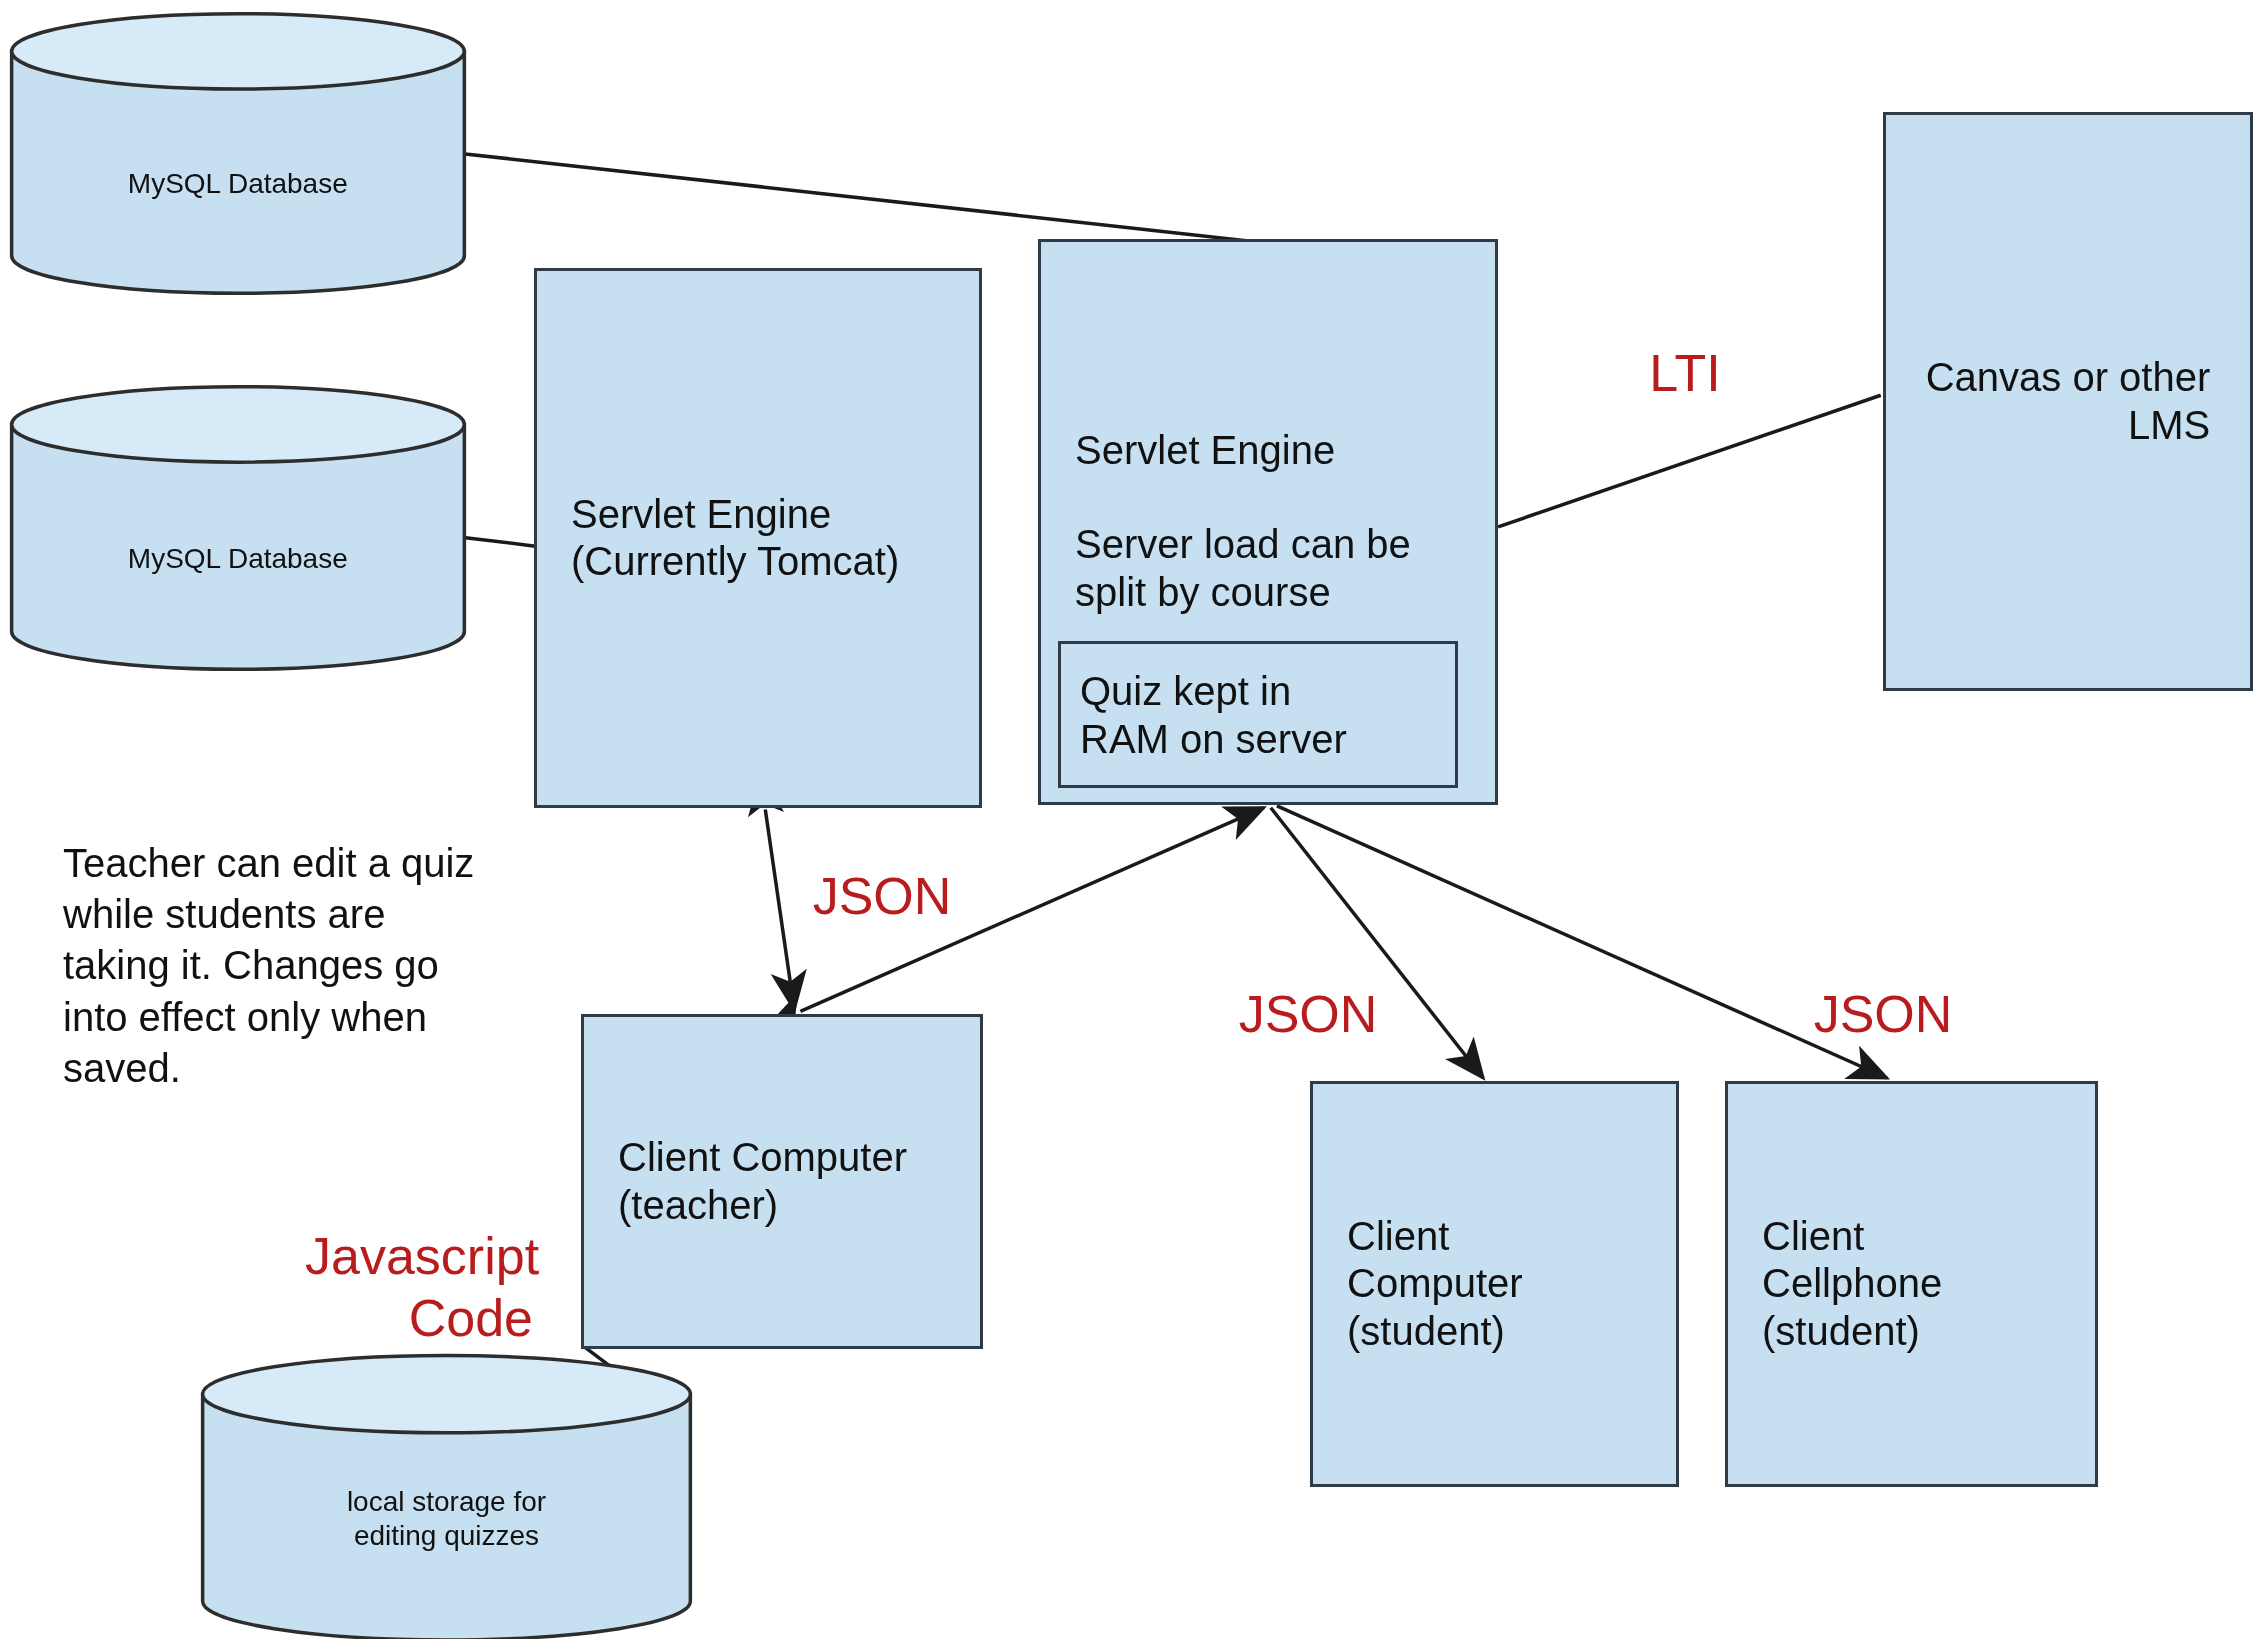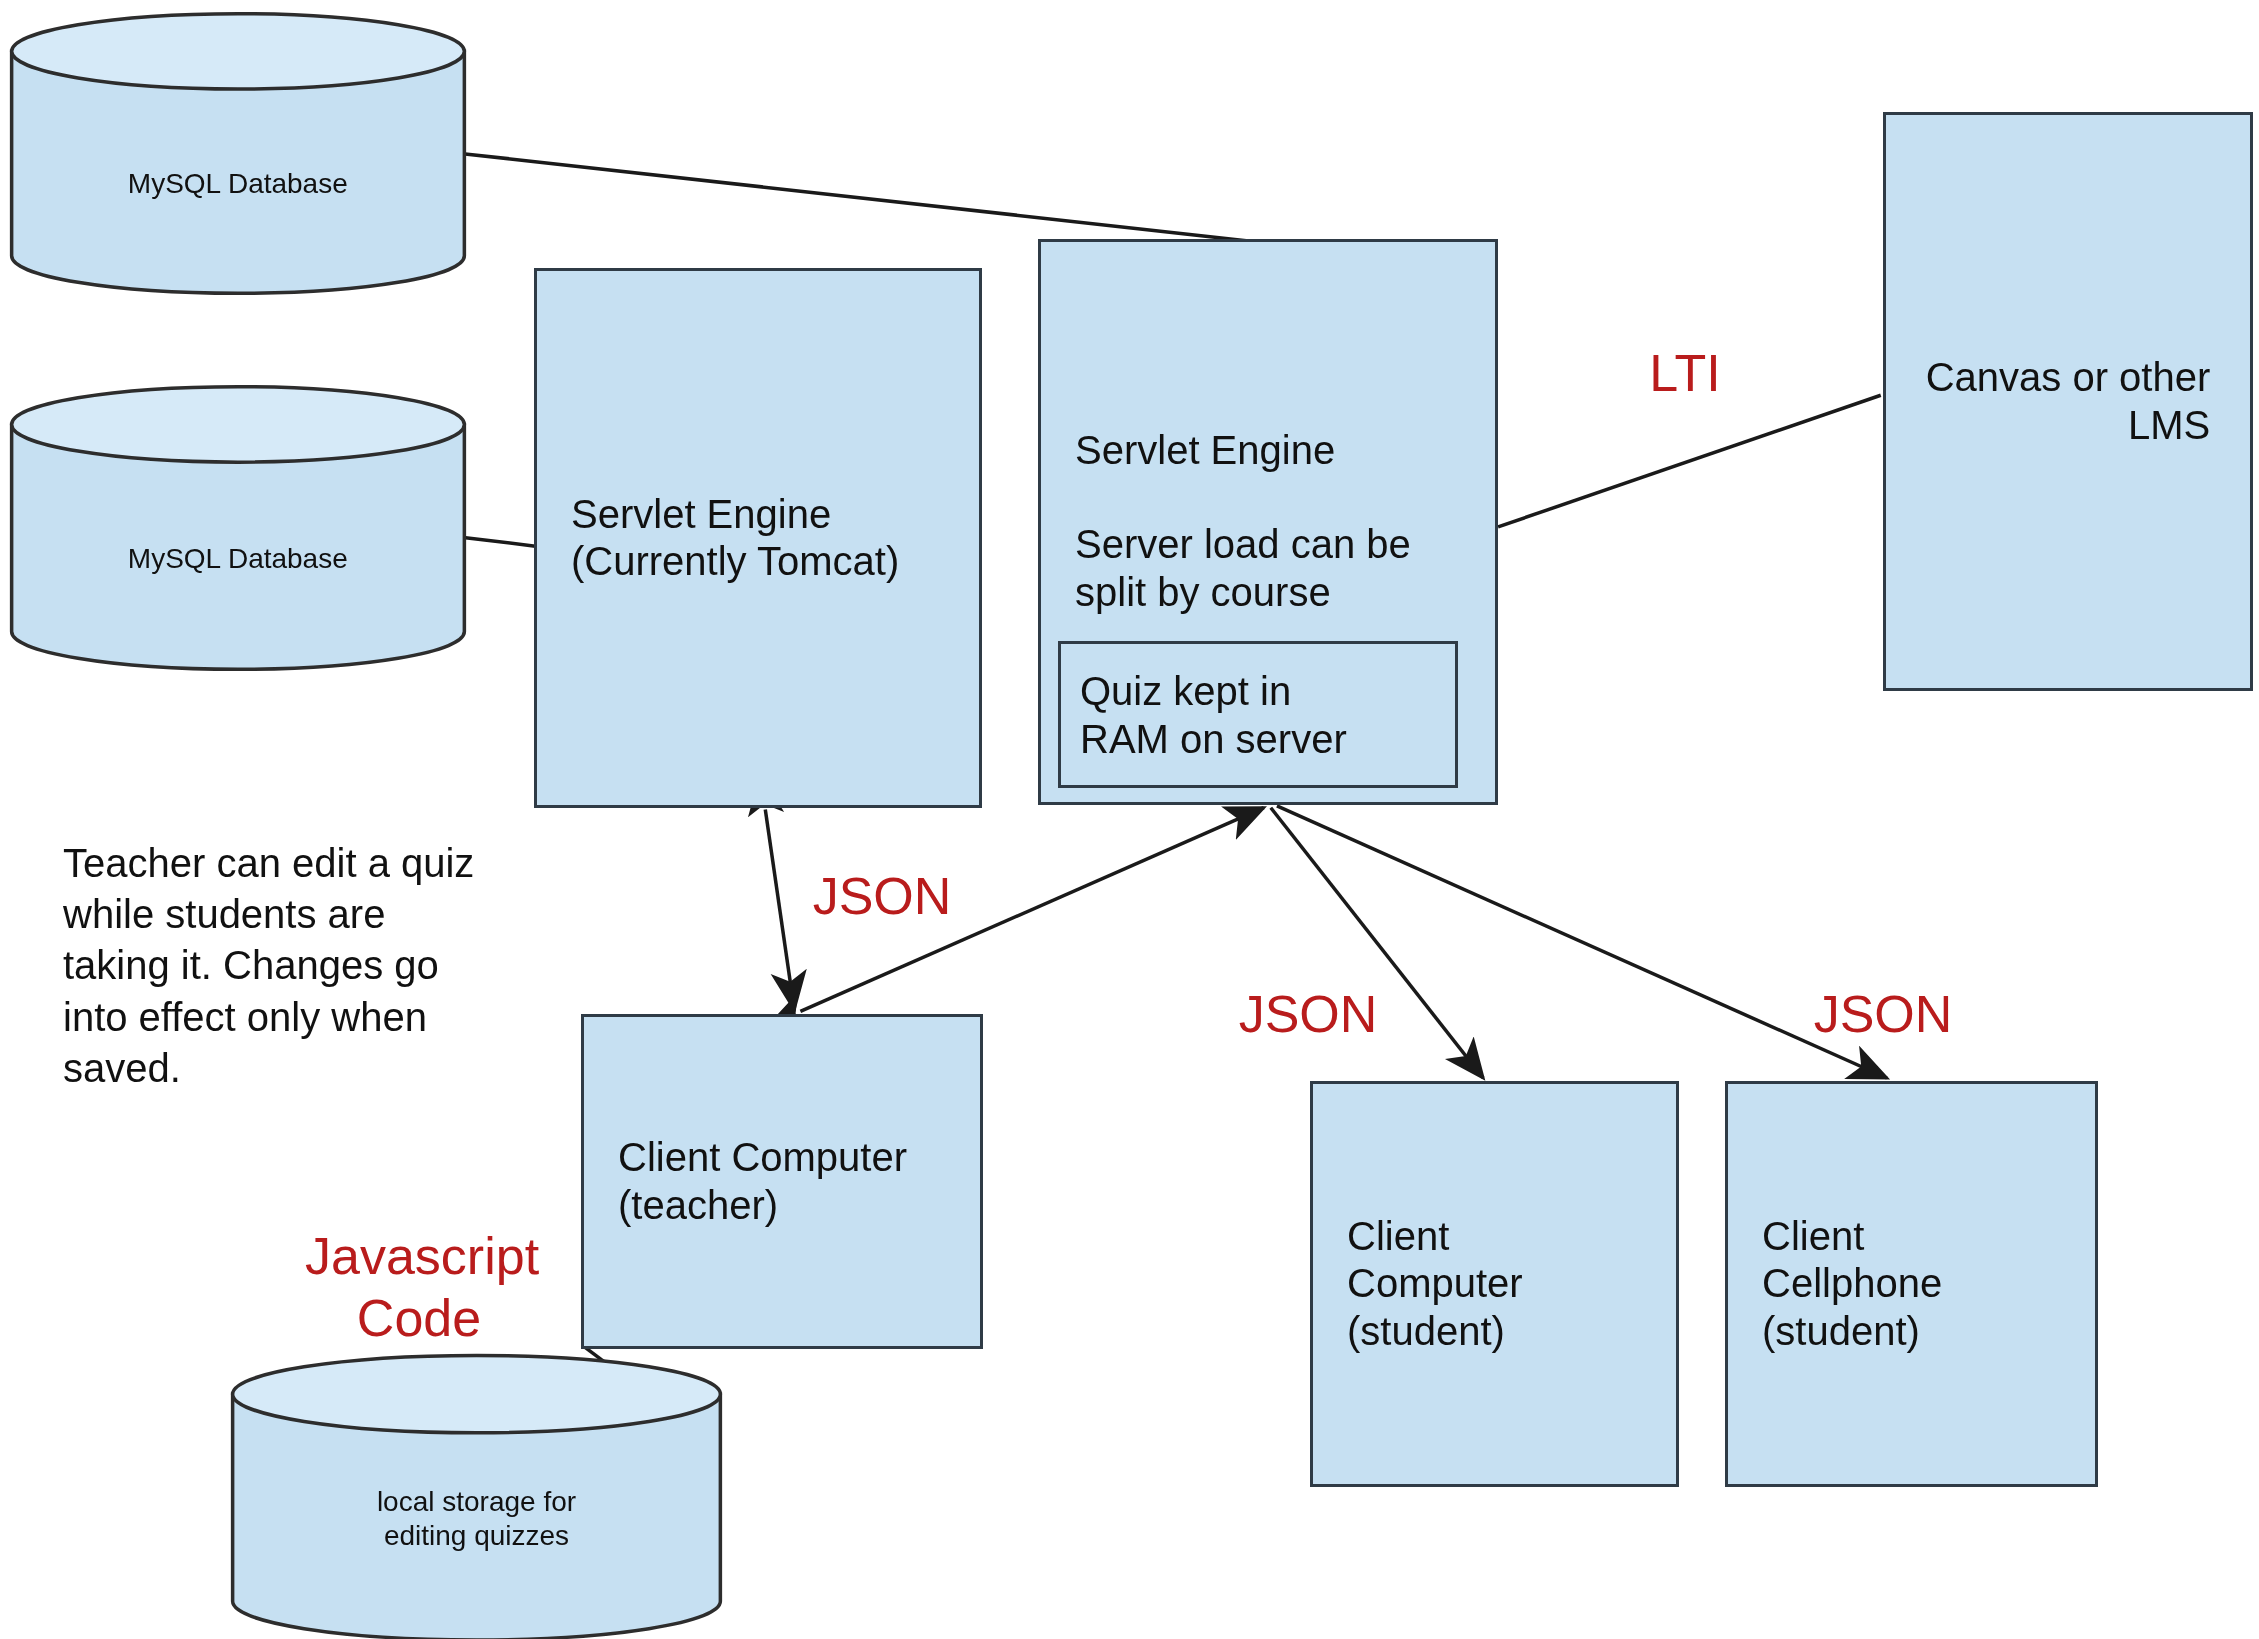--- a/index.html
+++ b/index.html
@@ -182,21 +182,21 @@
 Computer
 (student)</div>
   </div>
 
   <div class="node rect-node pad-left" style="left:1725px; top:1081px; width:373px; height:406px;">
     <div class="node-label">Client
 Cellphone
 (student)</div>
   </div>
 
-  <div class="cyl" style="left:200px; top:1352px; width:493px; height:288px;margin-left:30px;">
+  <div class="cyl" style="left:200px; top:1352px; width:493px; height:288px;">
     <svg viewBox="0 0 562 328" preserveAspectRatio="none">
       <path d="M3,48 L3,284 A278,44 0 0 0 559,284 L559,48 Z" fill="#c6e0f2" stroke="#2d2d2d" stroke-width="4"></path>
       <ellipse cx="281" cy="48" rx="278" ry="44" fill="#d6eaf8" stroke="#2d2d2d" stroke-width="4"></ellipse>
     </svg>
     <div class="cyl-label" style="top:133px;">local storage for
 editing quizzes</div>
   </div>
 
   <div class="note" style="left:63px; top:838px; width:527px;">Teacher can edit a quiz
 while students are
@@ -205,17 +205,17 @@
 saved.</div>
 
   <div class="edge-label" style="left:1615px; top:342px; width:140px;">LTI</div>
 
   <div class="edge-label" style="left:803px; top:865px; width:158px;">JSON</div>
 
   <div class="edge-label" style="left:1229px; top:983px; width:158px;">JSON</div>
 
   <div class="edge-label" style="left:1804px; top:983px; width:158px;">JSON</div>
 
-  <div class="edge-label" style="left:305px; top:1225px; width:228px; text-align:center;">Javascript
+  <div class="edge-label" style="left:305px; top:1225px; width:228px; text-align:right;">Javascript
 Code</div>
 
 </div>
 
 
 </body></html>

